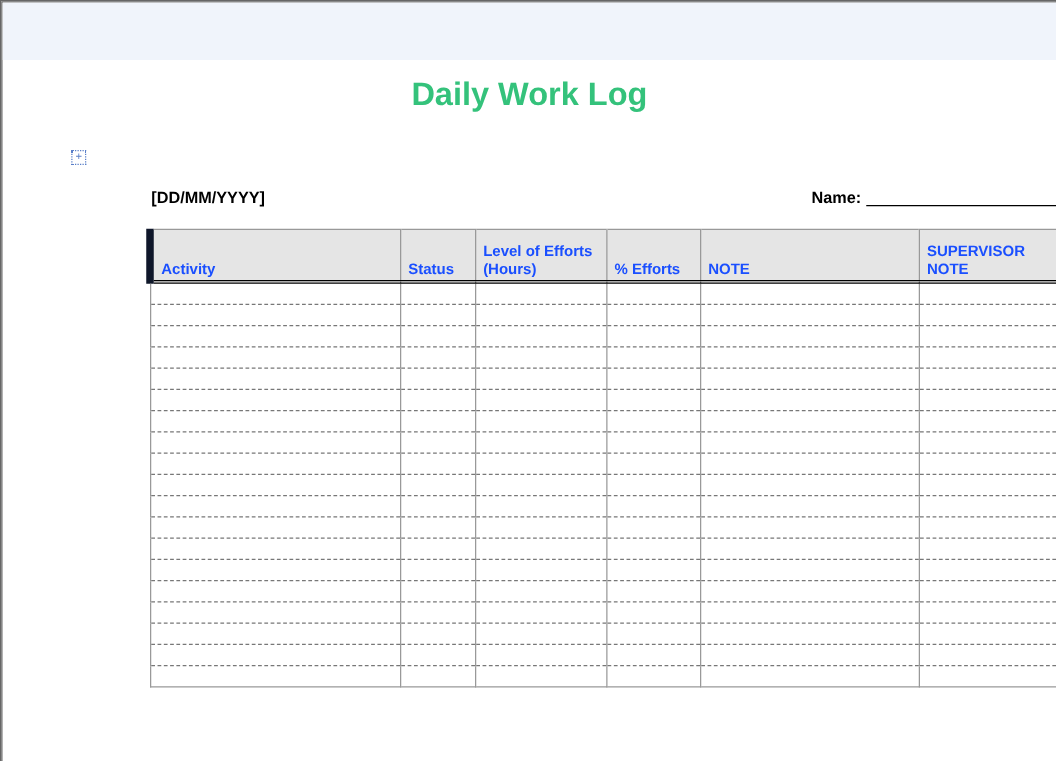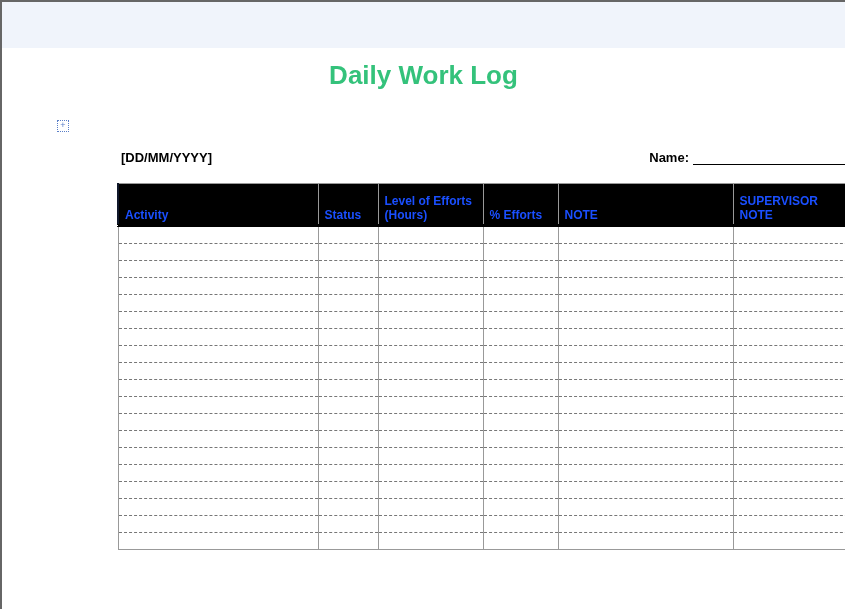--- a/index.html
+++ b/index.html
@@ -74,34 +74,34 @@
     width: 4px;
     height: 4px;
     border: 1px solid #888;
   }
   table.log {
     width: 100%;
     border-collapse: collapse;
     table-layout: fixed;
   }
   table.log thead th {
-    background: #000000;
+    background: #e5e5e5;
     color: #1a4fff;
     font-weight: bold;
     font-size: 12px;
     text-align: left;
     padding: 4px 6px 2px 6px;
     border-left: 1px solid #999;
     border-right: 1px solid #999;
     vertical-align: bottom;
     height: 34px;
     line-height: 14px;
   }
   table.log thead tr { border-top: 1px solid #999; }
-  table.log thead th:first-child { border-left: 2px solid #0f172a; }
+  table.log thead th:first-child { border-left: 6px solid #0f172a; }
   .hdr-sep { border-bottom: 3px double #000; }
   table.log tbody td {
     border-left: 1px solid #999;
     border-right: 1px solid #999;
     border-bottom: 1px dashed #777;
     height: 16px;
     font-size: 11px;
     padding: 0 4px;
   }
   table.log tbody tr:last-child td {

